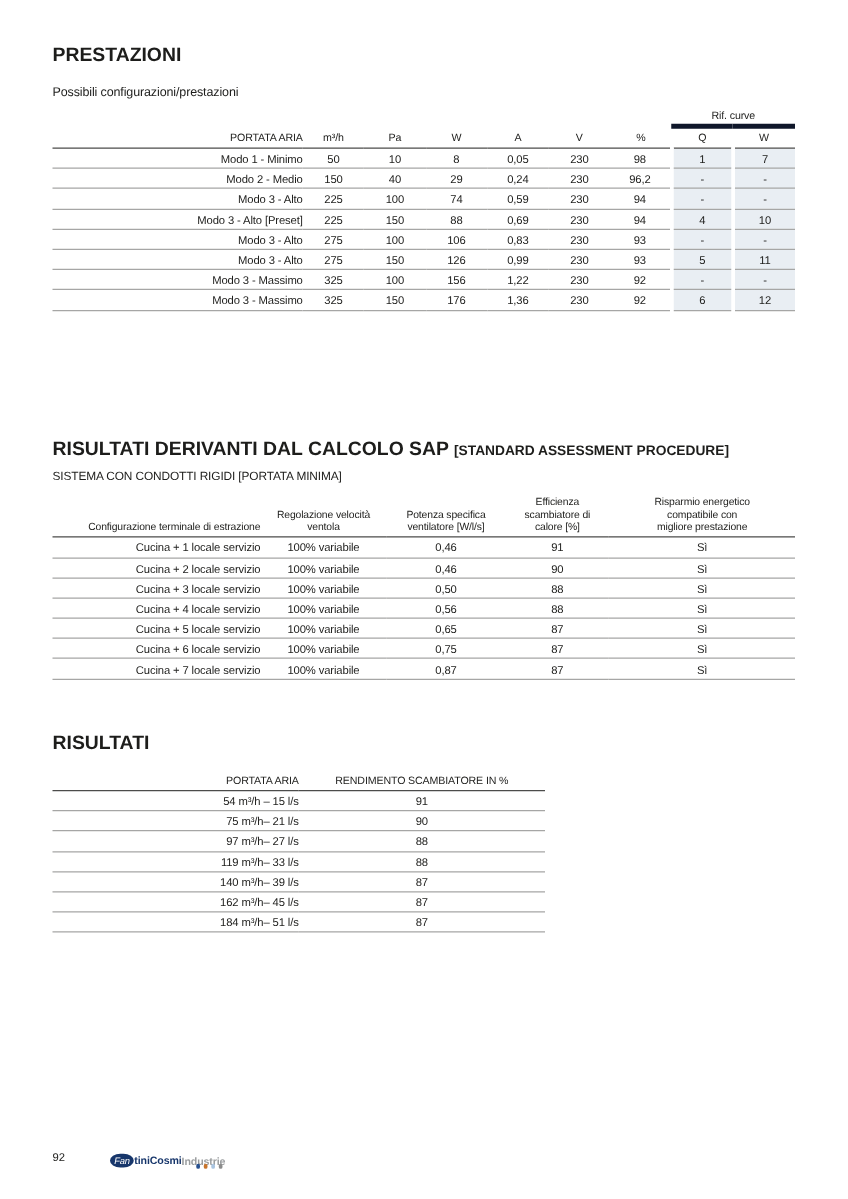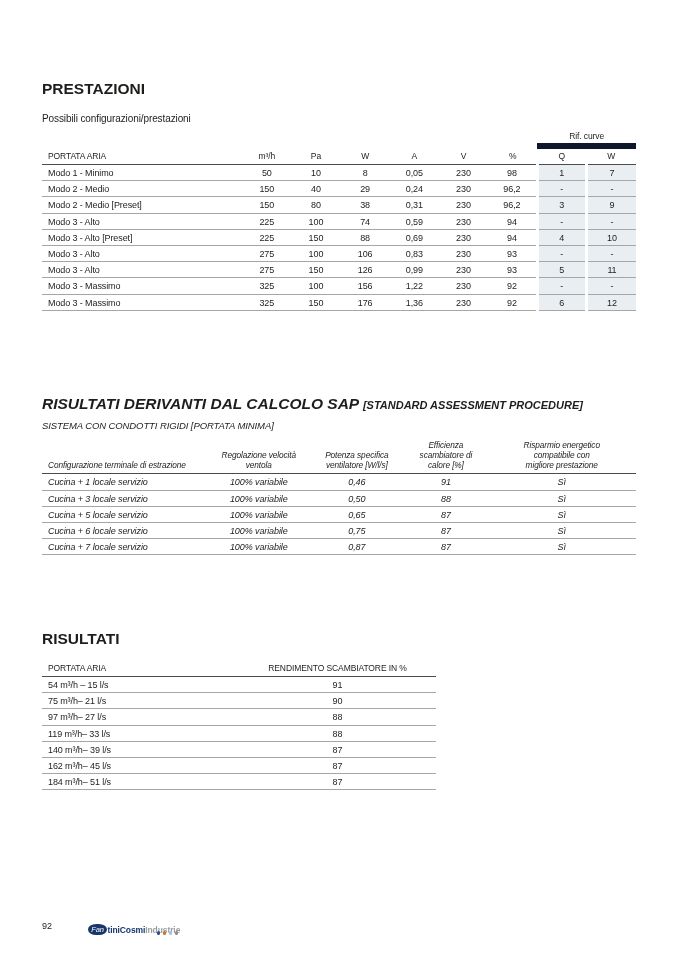--- a/index.html
+++ b/index.html
@@ -5,37 +5,37 @@
   * { margin:0; padding:0; box-sizing:border-box; }
   html,body { background:#ffffff; }
   .page {
     position:relative; width:678px; height:959px; margin:0 auto;
     background:#ffffff; overflow:hidden;
     font-family:"Liberation Sans", sans-serif;
     color:#1d1d1b; letter-spacing:-0.1px;
   }
   .sec { position:absolute; left:42px; width:594px; }
   #sec-prestazioni { top:36px; }
-  #sec-sap { top:351px;font-style:italic; }
+  #sec-sap { top:351px; }
   #sec-risultati { top:586px; width:394px; }
 
-  h1.title { font-size:15.5px; font-weight:bold; letter-spacing:0;margin-top:44px; }
+  h1.title { font-size:15.5px; font-weight:bold; letter-spacing:0; }
   .subtitle { font-size:10px; margin-top:15px; }
   .sap-title-paren { font-size:11px; font-weight:bold; }
   .sap-subtitle { font-size:9.5px; margin-top:7px; }
 
   table { border-collapse:collapse; width:100%; table-layout:fixed; }
   th { font-weight:normal; font-size:8.5px; color:#1d1d1b; text-align:center; vertical-align:bottom; padding:2px 0 3px 0; }
   td { font-size:9px; text-align:center; height:16.2px; padding-top:1px; border-bottom:1px solid #a6a6a5; }
-  th.c-name, td.c-name { text-align:left; padding-left:6px; }
+  th.c-name, td.c-name { text-align:right; padding-left:6px; }
   .head-row th { border-bottom:1px solid #4c4c4b; }
 
   
   #t1 { margin-top:5px; }
-  #t1 .refcurve { border-bottom:6px solid #0f172a; font-size:8.5px; padding-bottom:2px; }
+  #t1 .refcurve { border-bottom:4px solid #0f172a; font-size:8.5px; padding-bottom:2px; }
   #t1 .nob { border:none; }
   td.hl { background:#e9eef3; border-left:3px solid #ffffff; }
 
   
   #t2 { margin-top:8px; }
   #t2 th { white-space:pre-line; line-height:1.18; font-size:8.3px; }
 
   
   #t3 { margin-top:13px; }
 
@@ -105,31 +105,20 @@
           <tr>
             <td class="c-name">Modo 2 - Medio</td>
             <td>150</td>
             <td>40</td>
             <td>29</td>
             <td>0,24</td>
             <td>230</td>
             <td>96,2</td>
             <td class="hl">-</td>
             <td class="hl">-</td>
-          </tr>
-          <tr>
-            <td class="c-name">Modo 2 - Medio [Preset]</td>
-            <td>150</td>
-            <td>80</td>
-            <td>38</td>
-            <td>0,31</td>
-            <td>230</td>
-            <td>96,2</td>
-            <td class="hl">3</td>
-            <td class="hl">9</td>
           </tr>
           <tr>
             <td class="c-name">Modo 3 - Alto</td>
             <td>225</td>
             <td>100</td>
             <td>74</td>
             <td>0,59</td>
             <td>230</td>
             <td>94</td>
             <td class="hl">-</td>
@@ -222,23 +211,37 @@
       </thead>
       <tbody>
           <tr>
             <td class="c-name">Cucina + 1 locale servizio</td>
             <td>100% variabile</td>
             <td>0,46</td>
             <td>91</td>
             <td>Sì</td>
           </tr>
           <tr>
+            <td class="c-name">Cucina + 2 locale servizio</td>
+            <td>100% variabile</td>
+            <td>0,46</td>
+            <td>90</td>
+            <td>Sì</td>
+          </tr>
+          <tr>
             <td class="c-name">Cucina + 3 locale servizio</td>
             <td>100% variabile</td>
             <td>0,50</td>
+            <td>88</td>
+            <td>Sì</td>
+          </tr>
+          <tr>
+            <td class="c-name">Cucina + 4 locale servizio</td>
+            <td>100% variabile</td>
+            <td>0,56</td>
             <td>88</td>
             <td>Sì</td>
           </tr>
           <tr>
             <td class="c-name">Cucina + 5 locale servizio</td>
             <td>100% variabile</td>
             <td>0,65</td>
             <td>87</td>
             <td>Sì</td>
           </tr>

